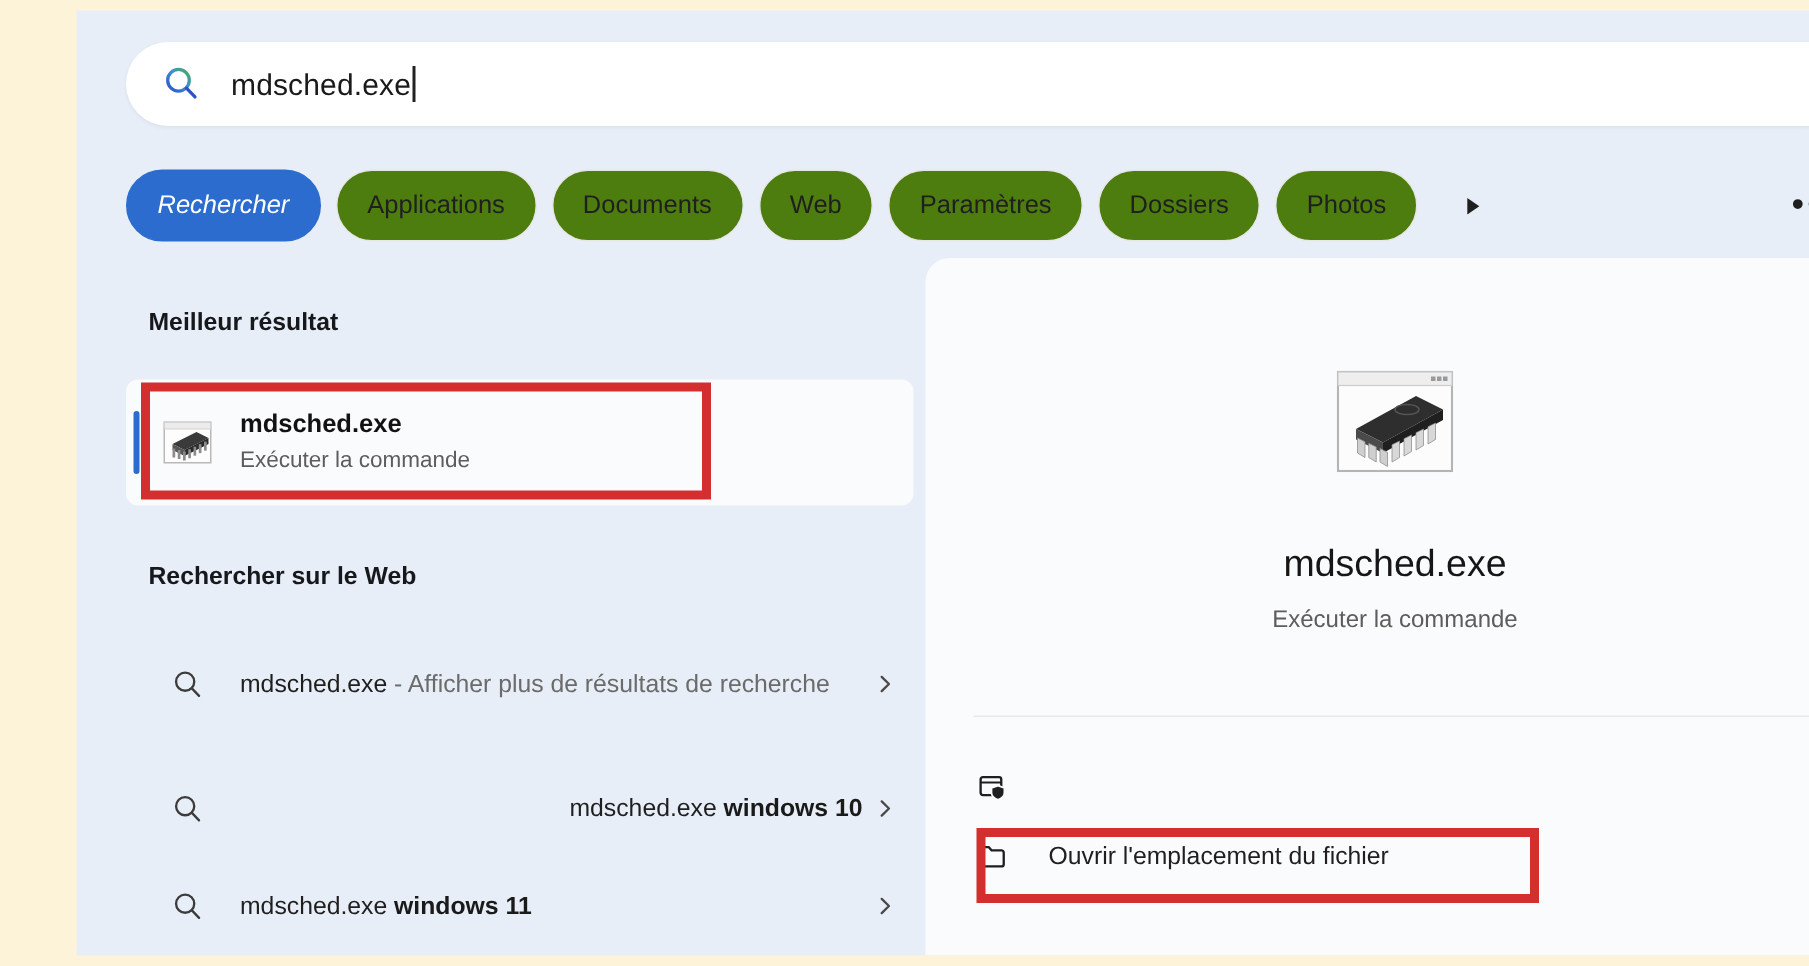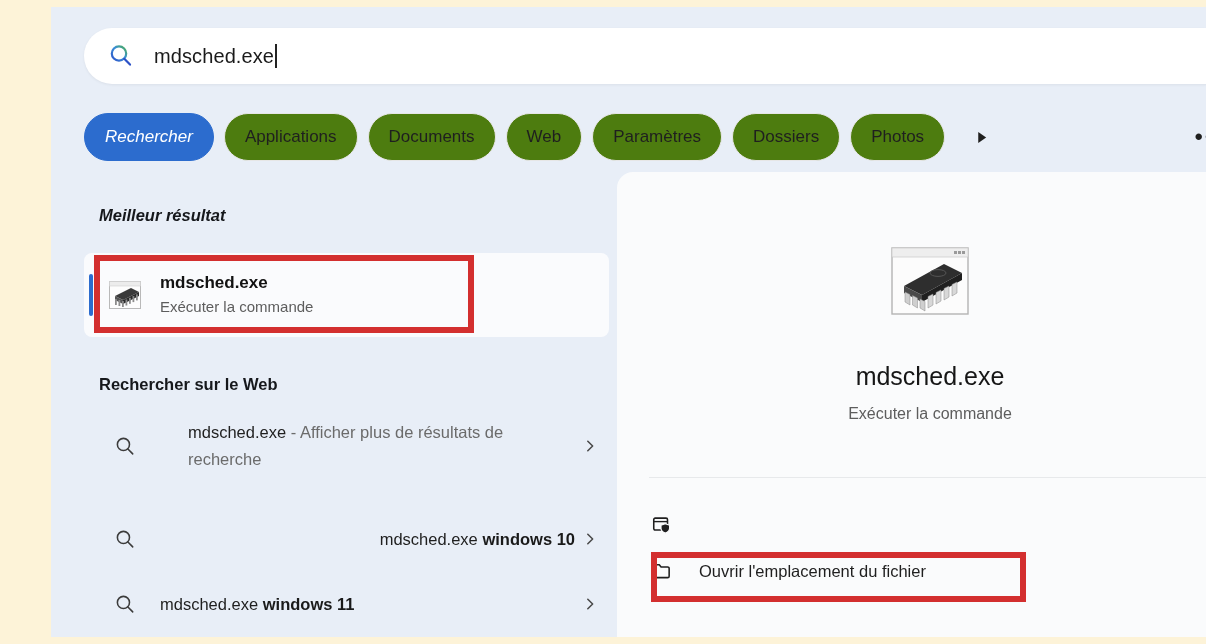--- a/index.html
+++ b/index.html
@@ -102,21 +102,21 @@
     position: absolute;
     left: 0; top: 165px;
     width: 566px; height: 465px;
   }
   .section-head {
     font-size: 16.5px;
     font-weight: bold;
     color: #16181c;
     margin-left: 48px;
   }
-  #best-head { position: absolute; top: 34px; font-style: italic; }
+  #best-head { position: absolute; top: 34px; }
   #web-head  { position: absolute; top: 203px; }
 
   #best-card {
     position: absolute;
     left: 33px; top: 81px;
     width: 525px; height: 84px;
     background: #fafbfd;
     border-radius: 8px;
     display: flex;
     align-items: center;
@@ -174,21 +174,21 @@
     flex: 1;
   }
   .web-label .dim { color: #6b6b6b; }
   .web-label .bold { font-weight: bold; color: #1a1a1a; }
   .chevron {
     width: 30px;
     display: flex; align-items: center; justify-content: center;
     flex: none;
     margin-right: 4px;
   }
-  #web-row-0 { top: 238px; height: 72px; gap: 28px; }
+  #web-row-0 { top: 248px; height: 72px; }
   #web-row-1 { top: 338px; height: 58px; text-align: right; }
   #web-row-2 { top: 403px; height: 58px; }
 
   
   #preview {
     position: absolute;
     left: 566px; top: 165px;
     width: 626px; height: 465px;
     background: #fafbfc;
     border-top-left-radius: 16px;

